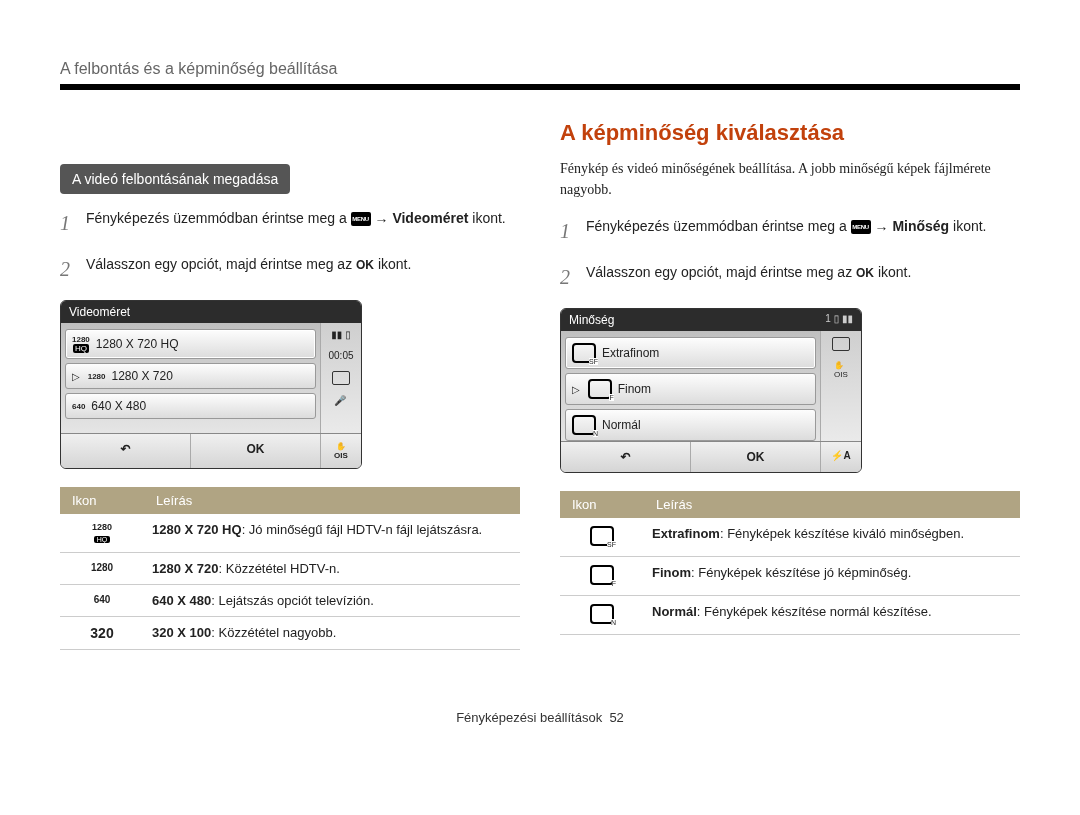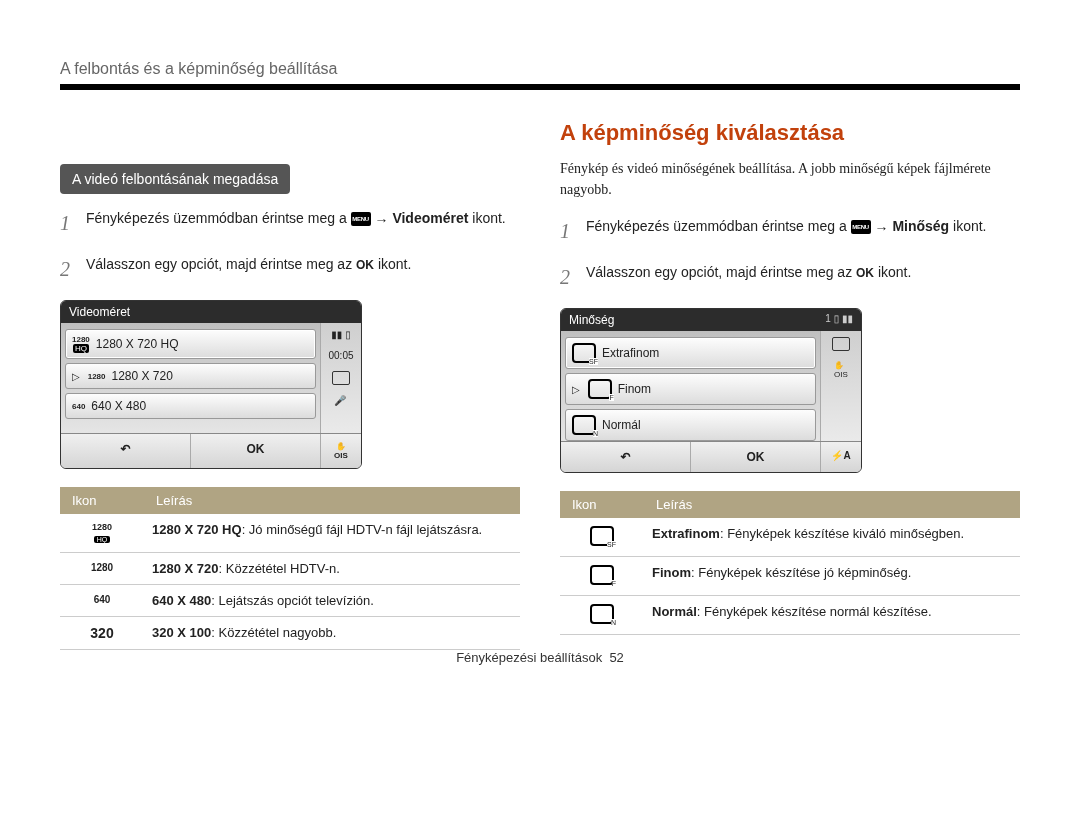--- a/index.html
+++ b/index.html
@@ -184,20 +184,21 @@
   }
   .q-icon .sub {
     position: absolute;
     right: -4px;
     bottom: -4px;
     font-size: 7px;
     background: #fff;
   }
   .footer {
     text-align: center;
+    margin-top: 60px;
     font-size: 13px;
     color: #333;
   }
   .side-icon {
     width: 16px;
     height: 12px;
     border: 1px solid #333;
     border-radius: 2px;
     display: inline-block;
   }

